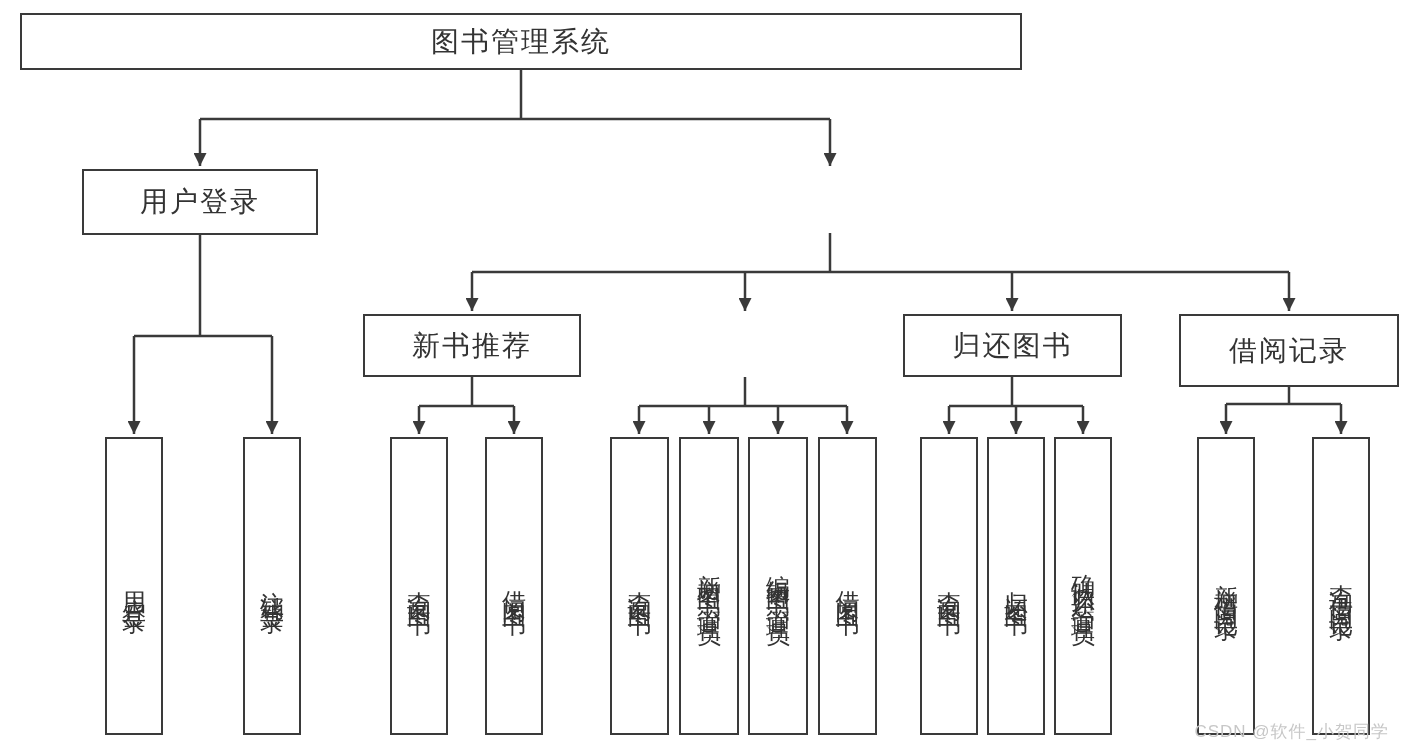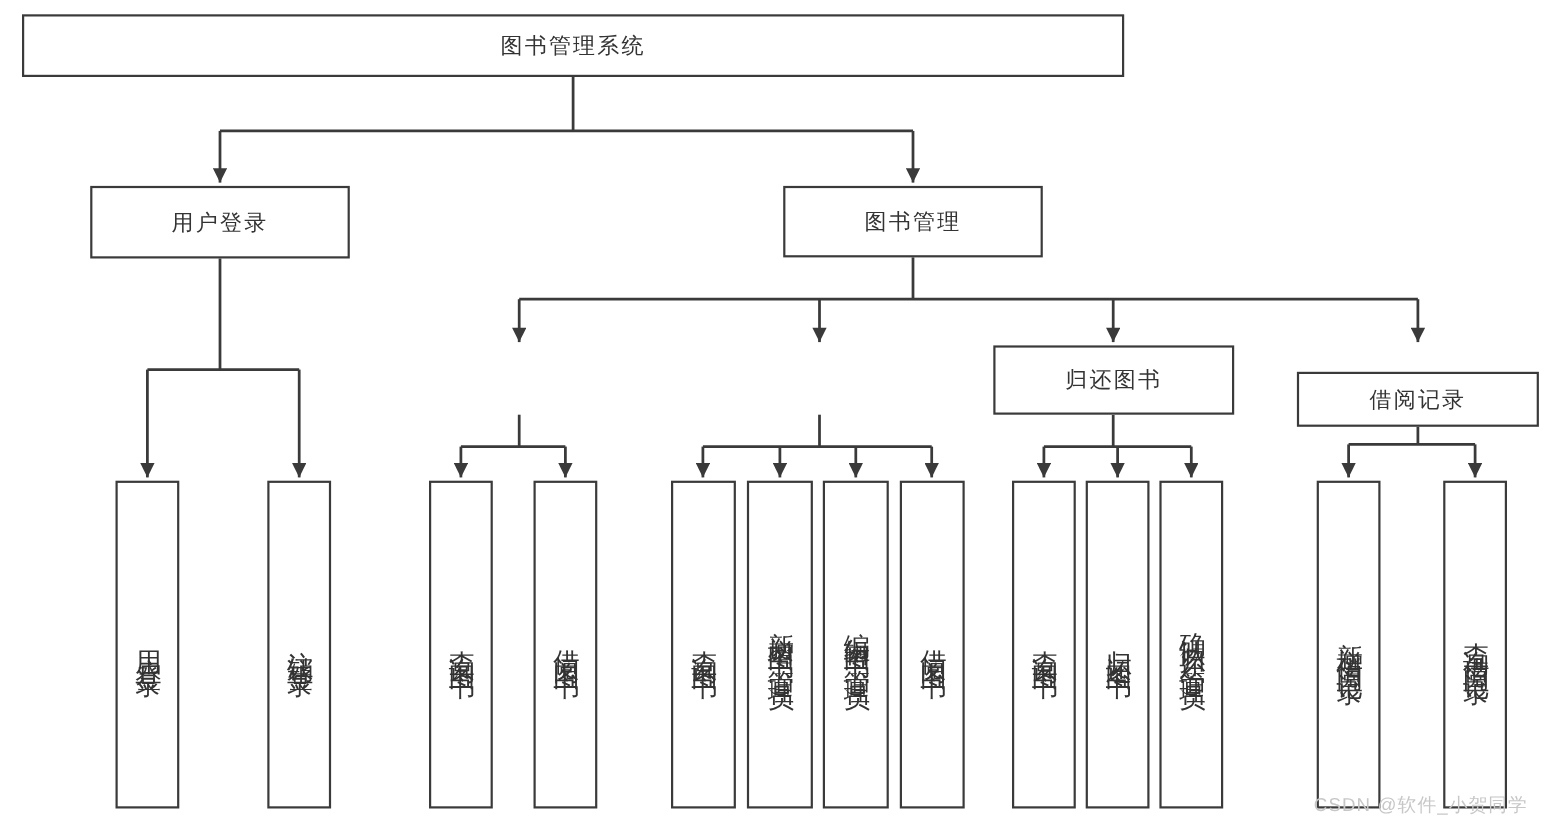--- a/index.html
+++ b/index.html
@@ -22,21 +22,21 @@
     box-sizing: border-box;
     border: 2.5px solid #3a3a3a;
     background: #ffffff;
     display: flex;
     align-items: center;
     justify-content: center;
     color: #333333;
     z-index: 2;
   }
   .node-h span {
-    font-size: 20px;
+    font-size: 28px;
     letter-spacing: 2px;
     white-space: nowrap;
   }
   .node-v span {
     writing-mode: vertical-rl;
     text-orientation: mixed;
     font-size: 24px;
     letter-spacing: 7px;
     line-height: 1;
     white-space: nowrap;
@@ -107,28 +107,28 @@
     </g>
   </svg>
 
   <div class="node node-h" style="left:20px;top:13px;width:1002px;height:57px;">
     <span>图书管理系统</span>
   </div>
 
   <div class="node node-h" style="left:82px;top:169px;width:236px;height:66px;">
     <span>用户登录</span>
   </div>
-  <div class="node node-h" style="left:712px;top:169px;width:236px;height:65px;">
-    <span>图书管理</span>
+
+  <div class="node node-h" style="left:363px;top:314px;width:218px;height:63px;">
+    <span>新书推荐</span>
   </div>
-
   <div class="node node-h" style="left:903px;top:314px;width:219px;height:63px;">
     <span>归还图书</span>
   </div>
-  <div class="node node-h" style="left:1179px;top:314px;width:220px;height:50px;margin-top:24px;">
+  <div class="node node-h" style="left:1179px;top:314px;width:220px;height:73px;">
     <span>借阅记录</span>
   </div>
 
   <div class="node node-v" style="left:105px;top:437px;width:58px;height:298px;">
     <span>用户登录</span>
   </div>
   <div class="node node-v" style="left:243px;top:437px;width:58px;height:298px;">
     <span>注销登录</span>
   </div>
 

